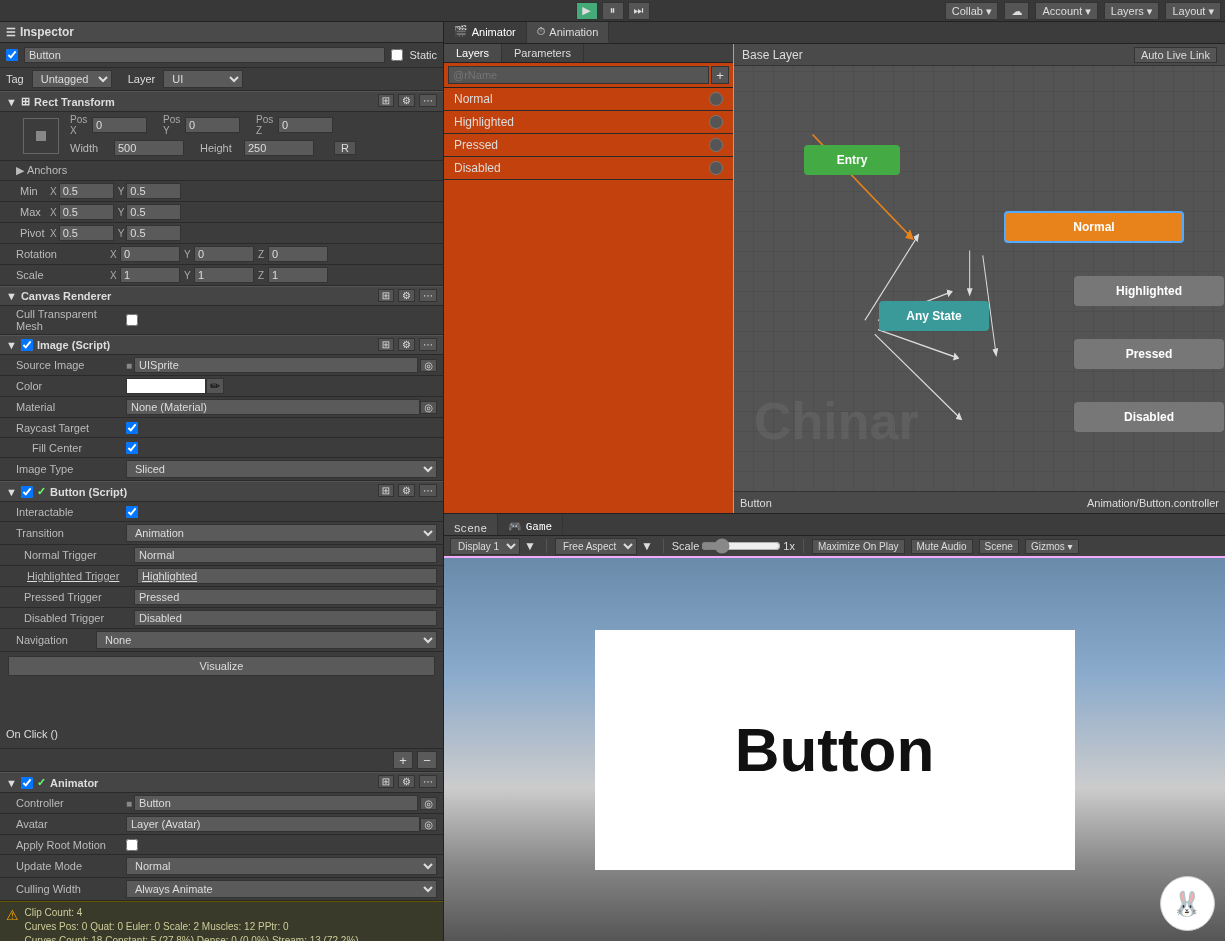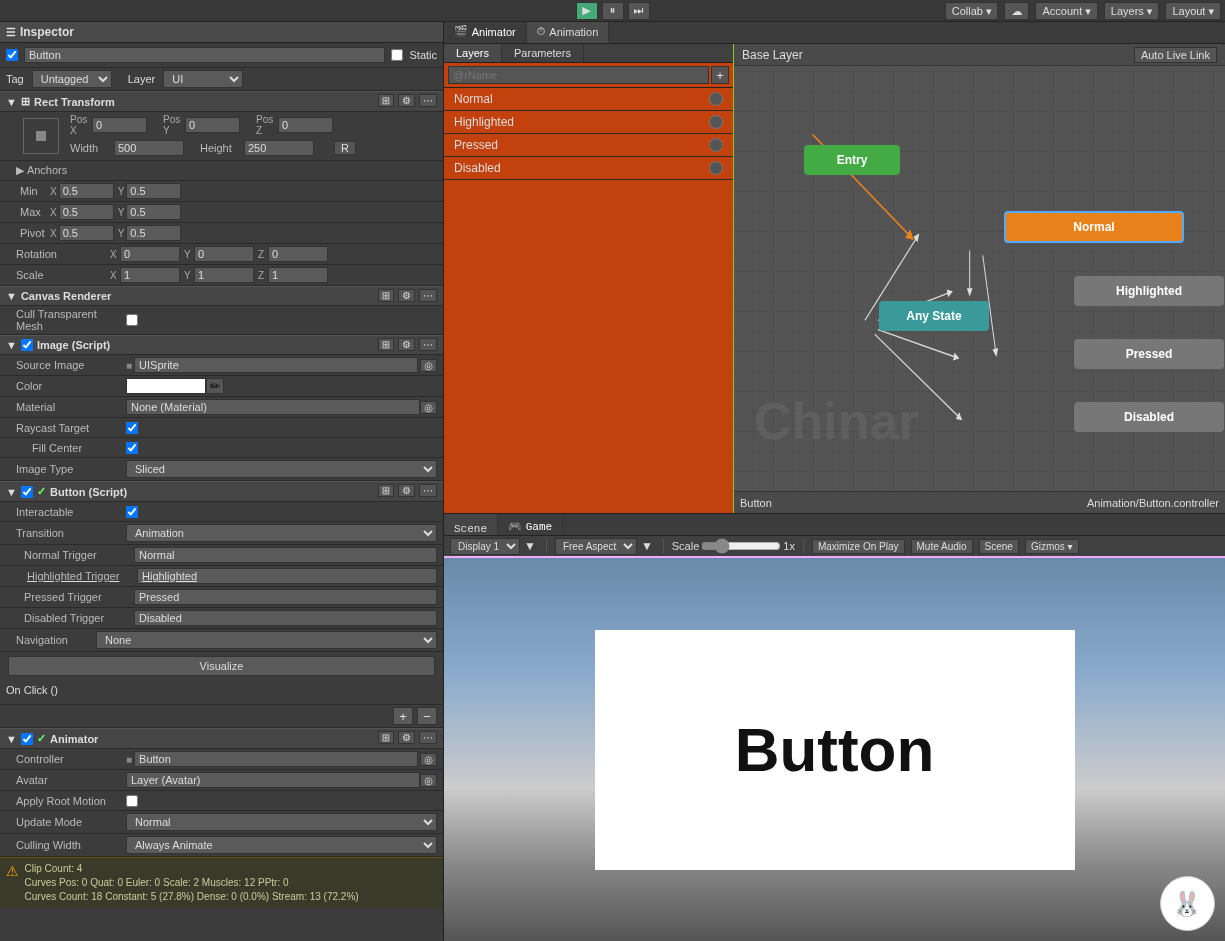--- a/index.html
+++ b/index.html
@@ -105,21 +105,21 @@
     .anchor-label { width: 30px; color: #bbb; font-size: 11px; }
     .anchor-group { display: flex; gap: 4px; }
     .anchor-item { display: flex; align-items: center; gap: 2px; }
     .anchor-xy { color: #aaa; font-size: 10px; }
     .anchor-input { width: 55px; background: #5a5a5a; border: 1px solid #333; color: #ddd; padding: 1px 3px; font-size: 11px; }
     .cull-row { display: flex; align-items: center; padding: 2px 6px 2px 16px; border-bottom: 1px solid #2a2a2a; min-height: 20px; }
     .btn-visualize {
       margin: 4px 8px; background: #5a5a5a; border: 1px solid #333; color: #ddd;
       padding: 3px 0; font-size: 11px; cursor: pointer; width: calc(100% - 16px); text-align: center;
     }
-    .on-click-section { padding: 4px 6px; border-bottom: 1px solid #2a2a2a; }
+    .on-click-section { padding: 4px 6px; border-bottom: 1px solid #2a2a2a; margin-top: 44px; }
     .on-click-title { font-size: 11px; color: #ddd; margin-bottom: 4px; }
     .list-empty-box {
       background: #4a4a4a; border: 1px solid #333;
       height: 50px; display: flex; align-items: center; justify-content: center;
       color: #aaa; font-size: 11px;
     }
     .list-controls { display: flex; justify-content: flex-end; gap: 4px; padding: 2px 6px; border-bottom: 1px solid #2a2a2a; }
     .list-btn { background: #5a5a5a; border: 1px solid #333; color: #ddd; width: 20px; height: 18px; display: flex; align-items: center; justify-content: center; cursor: pointer; font-size: 13px; }
     .warning-box {
       background: #3a3a2a; border-top: 1px solid #665500;

